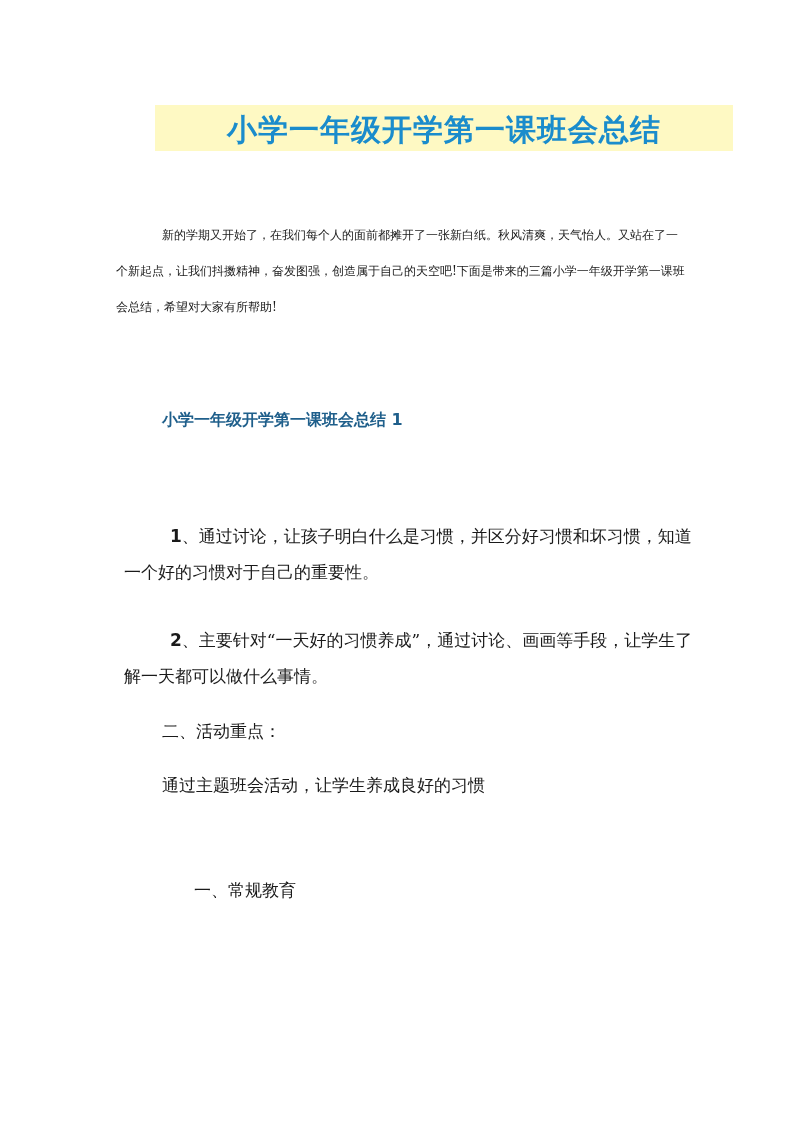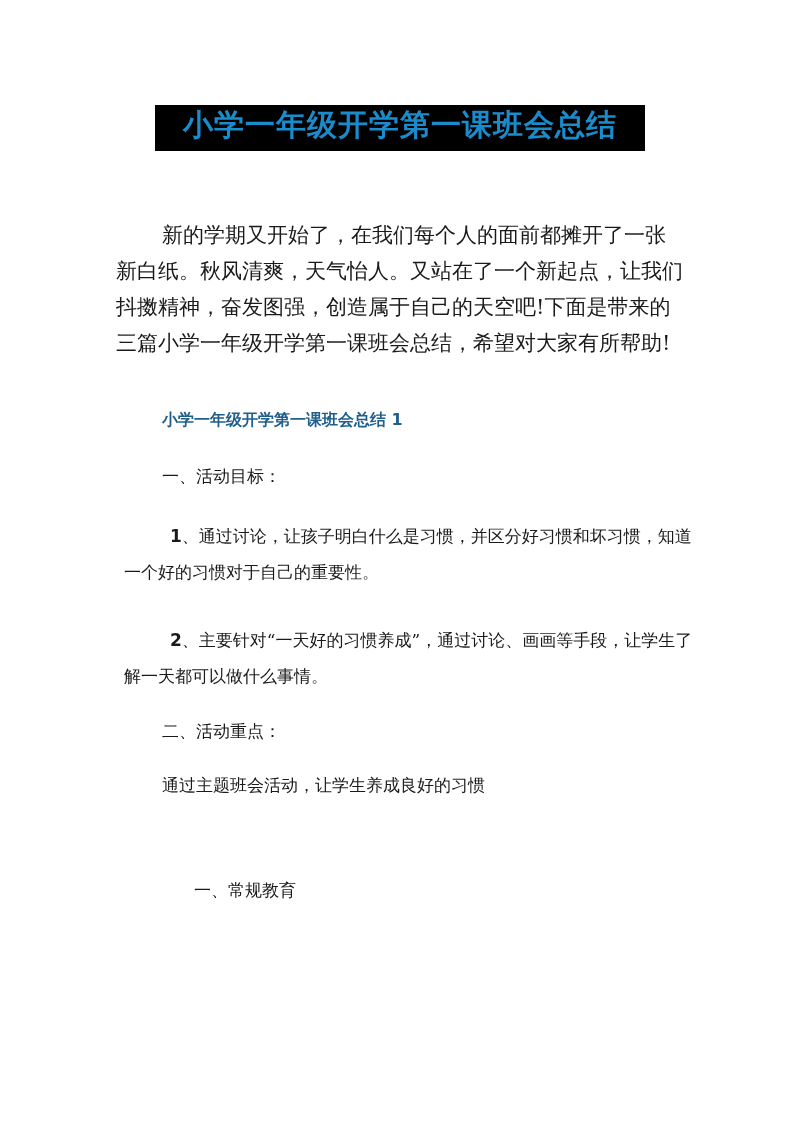--- a/index.html
+++ b/index.html
@@ -18,41 +18,41 @@
     .page {
       position: absolute;
       left: 0; top: 0;
       width: 800px; height: 1132px;
       background: #ffffff;
     }
     .title-wrap {
       position: absolute;
       top: 105px;
       left: 155px;
-      width: 490px;
+      width: 578px;
       height: 46px;
-      background: #000000;
+      background: #fef9c3;
       display: flex;
-      align-items: flex-start;
+      align-items: flex-end;
       justify-content: center;
     }
     .title {
       margin: 0;
       font-family: "DejaVu Sans", "Liberation Sans", sans-serif;
       font-weight: bold;
       font-size: 30px;
       letter-spacing: 1px;
       color: #1a8ccc;
       white-space: nowrap;
     }
     .body-text {
       position: absolute;
       left: 116px;
       width: 570px;
-      font-size: 21px;
+      font-size: 12px;
       line-height: 36px;
       margin: 0;
     }
     .intro {
       top: 217px;
       text-indent: 46px;
     }
     .line {
       position: absolute;
       left: 162px;
@@ -87,21 +87,20 @@
 <div class="page">
 
   <div class="title-wrap">
     <h1 class="title">小学一年级开学第一课班会总结</h1>
   </div>
 
   <p class="body-text intro">新的学期又开始了，在我们每个人的面前都摊开了一张新白纸。秋风清爽，天气怡人。又站在了一个新起点，让我们抖擞精神，奋发图强，创造属于自己的天空吧!下面是带来的三篇小学一年级开学第一课班会总结，希望对大家有所帮助!</p>
 
   <p class="line section-heading" style="top:402px;">小学一年级开学第一课班会总结 1</p>
 
-  <p class="line" style="top:458px;">一、活动目标：</p>
 
   <p class="para" style="top:510px;"><span class="num">1</span><span>、通过讨论，让孩子明白什么是习惯，并区分好习惯和坏习惯，知道一个好的习惯对于自己的重要性。</span></p>
 
   <p class="para" style="top:614px;"><span class="num">2</span><span>、主要针对“一天好的习惯养成”，通过讨论、画画等手段，让学生了解一天都可以做什么事情。</span></p>
 
   <p class="line" style="top:767px;">通过主题班会活动，让学生养成良好的习惯</p>
 
   <p class="line" style="top:713px;">二、活动重点：</p>
 
 

